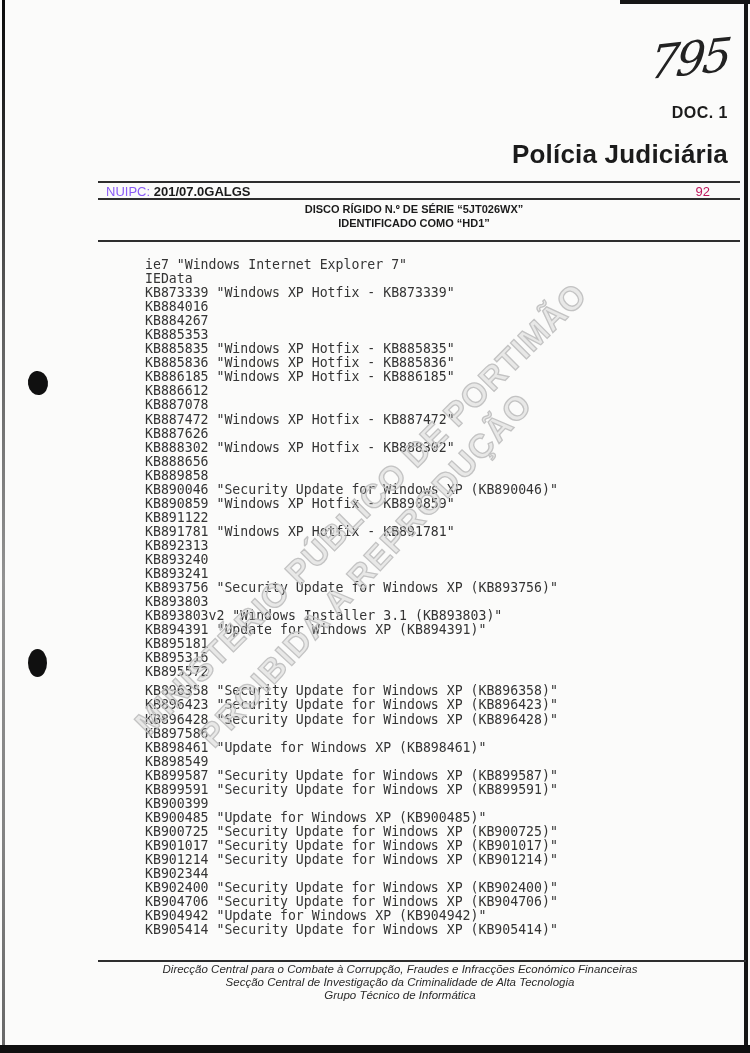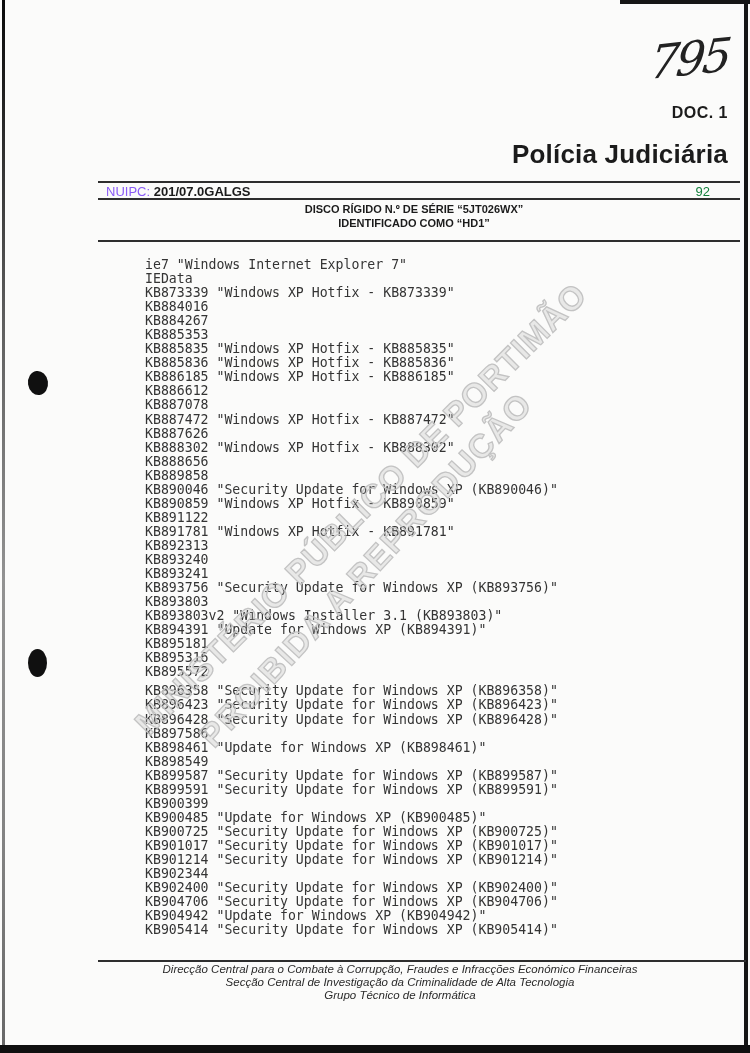--- a/index.html
+++ b/index.html
@@ -32,21 +32,21 @@
     font-weight:bold;font-size:16px;letter-spacing:.5px;}
   .title{left:100px;top:139px;width:628px;text-align:right;
     font-weight:bold;font-size:26px;letter-spacing:.2px;}
   .rule{background:#2e2e2e;height:2px;}
   .rule1{left:98px;top:181px;width:642px;}
   .rule2{left:98px;top:198px;width:642px;}
   .rule3{left:98px;top:240px;width:642px;}
   .nuipc-row{left:106px;top:184px;width:628px;font-size:13px;}
   .nuipc-label{color:#8b5cf6;}
   .nuipc-value{font-weight:bold;text-align:right;}
-  .page-number{position:absolute;right:24px;top:0;font-size:13px;color:#15803d;margin-left:27px;}
+  .page-number{position:absolute;right:24px;top:0;font-size:13px;color:#be185d;margin-left:27px;}
   .subject{left:100px;width:628px;text-align:center;font-weight:bold;font-size:11px;}
   .subject1{top:203px;}
   .subject2{top:217px;}
 
   
   .kb-list{
     left:145px;top:258px;width:520px;
     font-family:"DejaVu Sans Mono",monospace;
     font-size:13.2px;line-height:14.05px;
     color:#343434;white-space:pre;

